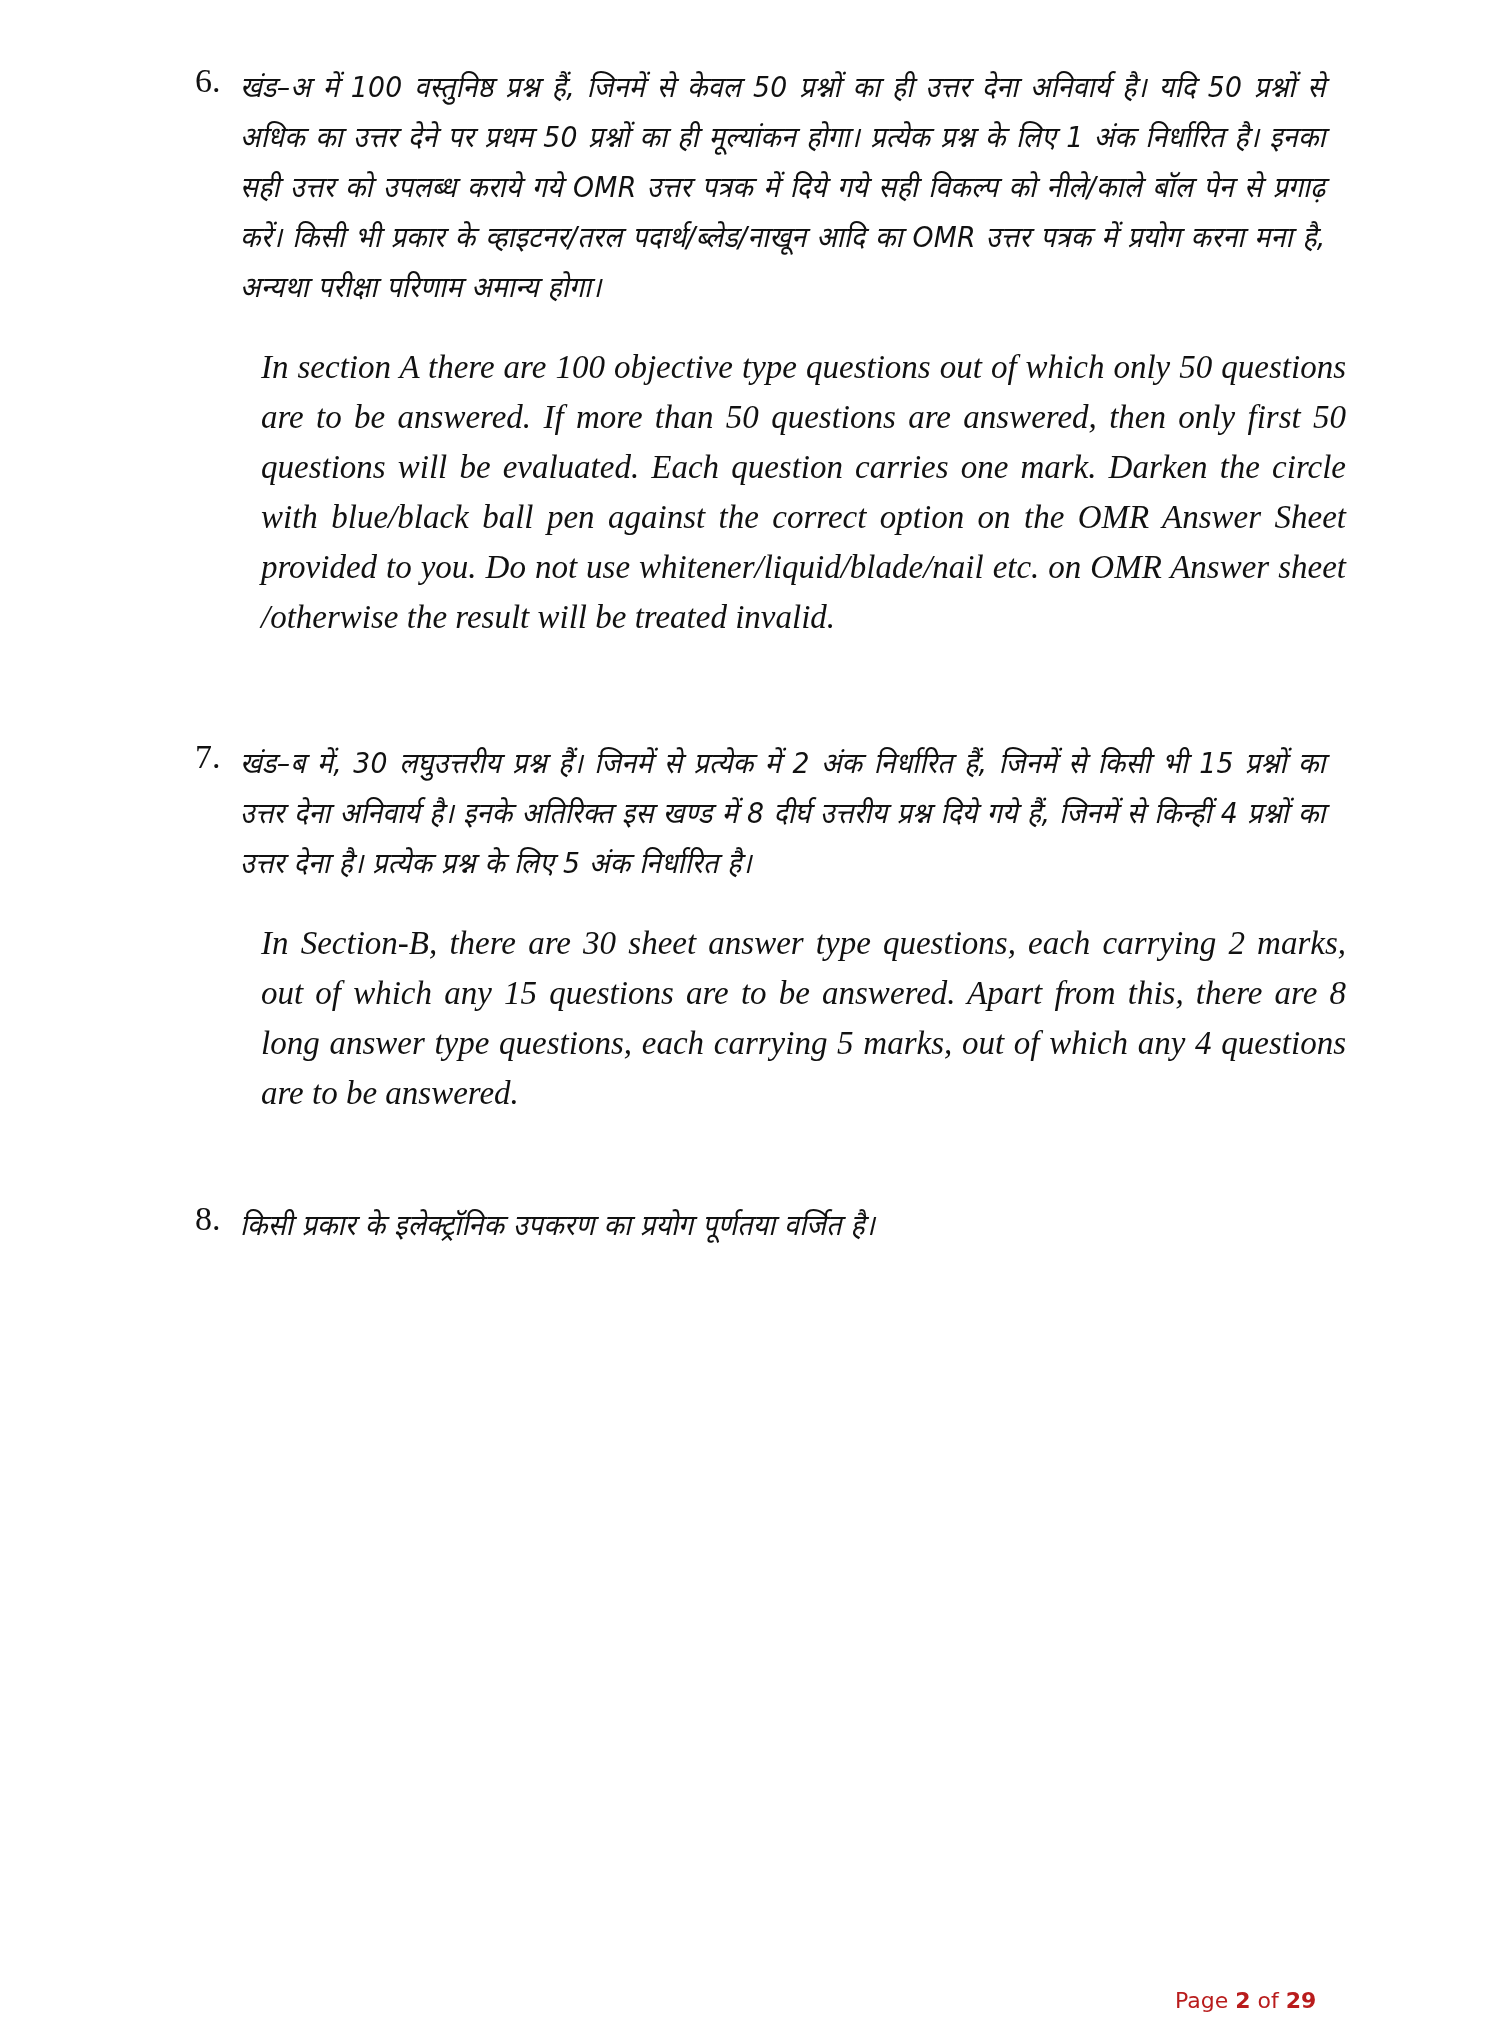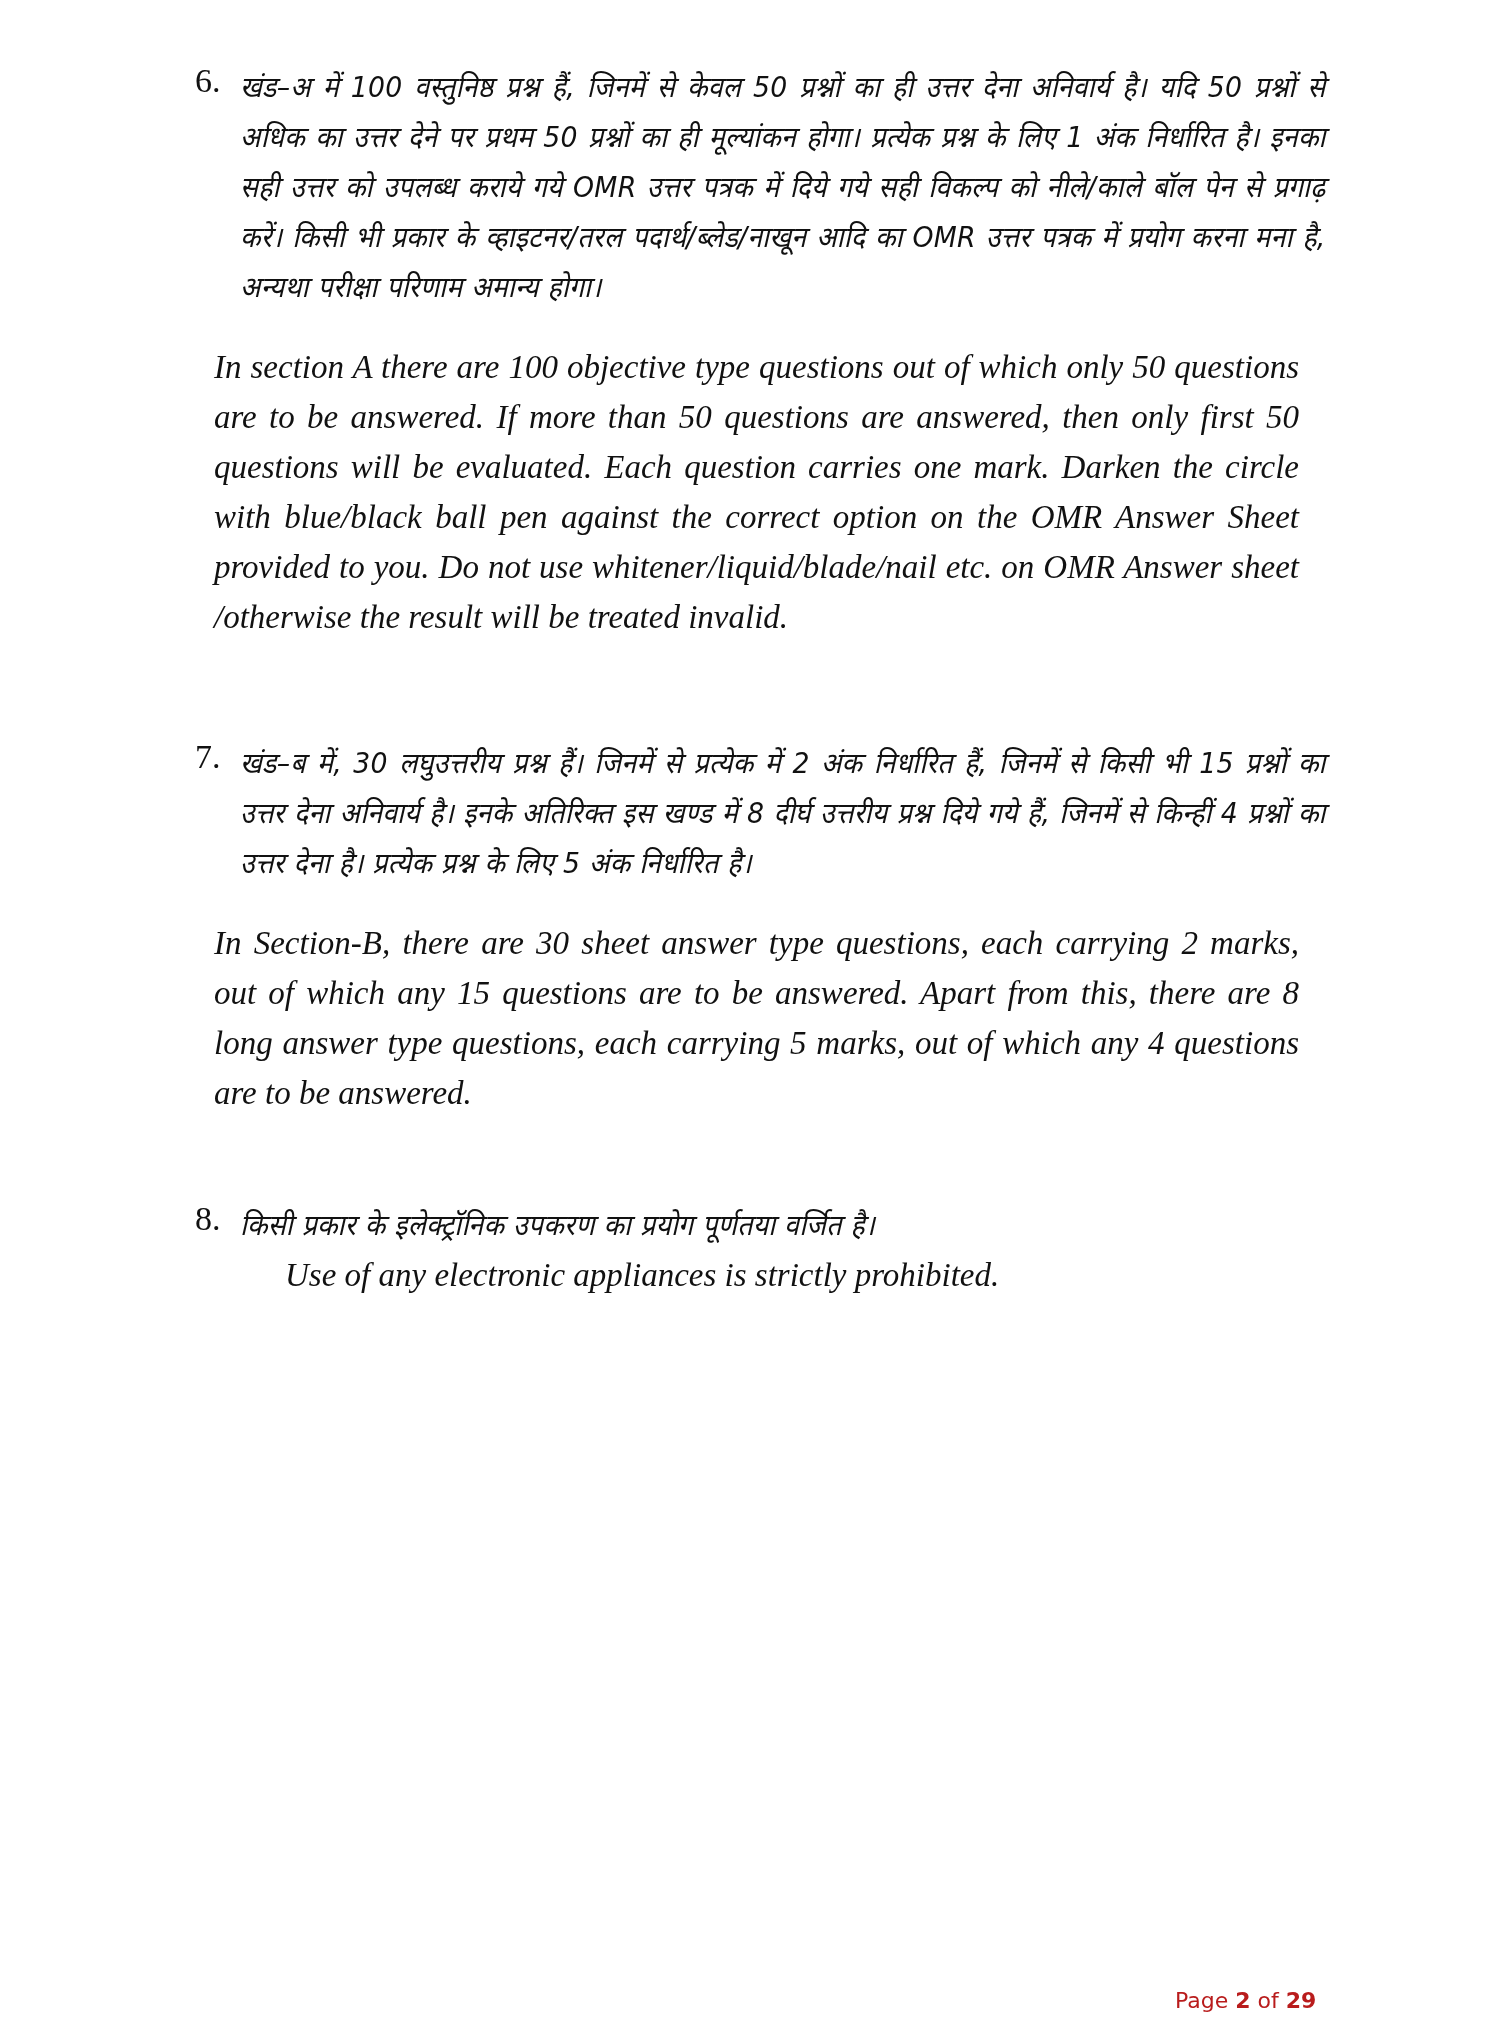--- a/index.html
+++ b/index.html
@@ -1,21 +1,21 @@
 <!DOCTYPE html>
 <html><head>
   <meta charset="utf-8">
   <style>
     html, body { margin: 0; padding: 0; background: #ffffff; }
     body { width: 1505px; height: 2034px; position: relative; overflow: hidden; color: #111; }
     .page { position: absolute; left: 0; top: 0; width: 1505px; height: 2034px; background: #fff; }
     .item { position: absolute; left: 195px; width: 1130px; }
     .num { position: absolute; left: 0; top: 0; font-family: "Liberation Serif", serif; font-size: 34px; }
     .hi { margin-left: 45px; font-family: "DejaVu Sans", sans-serif; font-style: italic; font-size: 29px; line-height: 50px; text-align: justify; text-align-last: left; letter-spacing: 0.3px; transform: scaleX(0.92); transform-origin: left top; width: 1180px; }
-    .en { margin-left: 19px; margin-top: 30px; font-family: "Liberation Serif", serif; font-style: italic; font-size: 33px; line-height: 50px; text-align: justify; text-align-last: left; width: 1085px; }
+    .en { margin-left: 66px; margin-top: 30px; font-family: "Liberation Serif", serif; font-style: italic; font-size: 33px; line-height: 50px; text-align: justify; text-align-last: left; width: 1085px; }
     #item6 { top: 62px; }
     #item7 { top: 738px; }
     #item8 { top: 1200px; }
     #item8 .en { margin-left: 90px; margin-top: 0; width: 1000px; }
     .footer { position: absolute; left: 1175px; top: 1988px; font-family: "DejaVu Sans", sans-serif; font-size: 22px; color: #b91c1c; }
     .footer b { font-weight: bold; }
   </style>
 </head>
 <body>
 
@@ -29,21 +29,20 @@
 
   <div class="item" id="item7">
     <span class="num">7.</span>
     <div class="hi">खंड–ब में, 30 लघुउत्तरीय प्रश्न हैं। जिनमें से प्रत्येक में 2 अंक निर्धारित हैं, जिनमें से किसी भी 15 प्रश्नों का उत्तर देना अनिवार्य है। इनके अतिरिक्त इस खण्ड में 8 दीर्घ उत्तरीय प्रश्न दिये गये हैं, जिनमें से किन्हीं 4 प्रश्नों का उत्तर देना है। प्रत्येक प्रश्न के लिए 5 अंक निर्धारित है।</div>
     <div class="en">In Section-B, there are 30 sheet answer type questions, each carrying 2 marks, out of which any 15 questions are to be answered. Apart from this, there are 8 long answer type questions, each carrying 5 marks, out of which any 4 questions are to be answered.</div>
   </div>
 
   <div class="item" id="item8">
     <span class="num">8.</span>
     <div class="hi">किसी प्रकार के इलेक्ट्रॉनिक उपकरण का प्रयोग पूर्णतया वर्जित है।</div>
-    <div class="en">Use of any electronic appliances is strictly prohibited.</div>
   </div>
 
   <div class="footer">
     <span>Page</span>
     <b>2</b>
     <span>of</span>
     <b>29</b>
   </div>
 
 </div>

